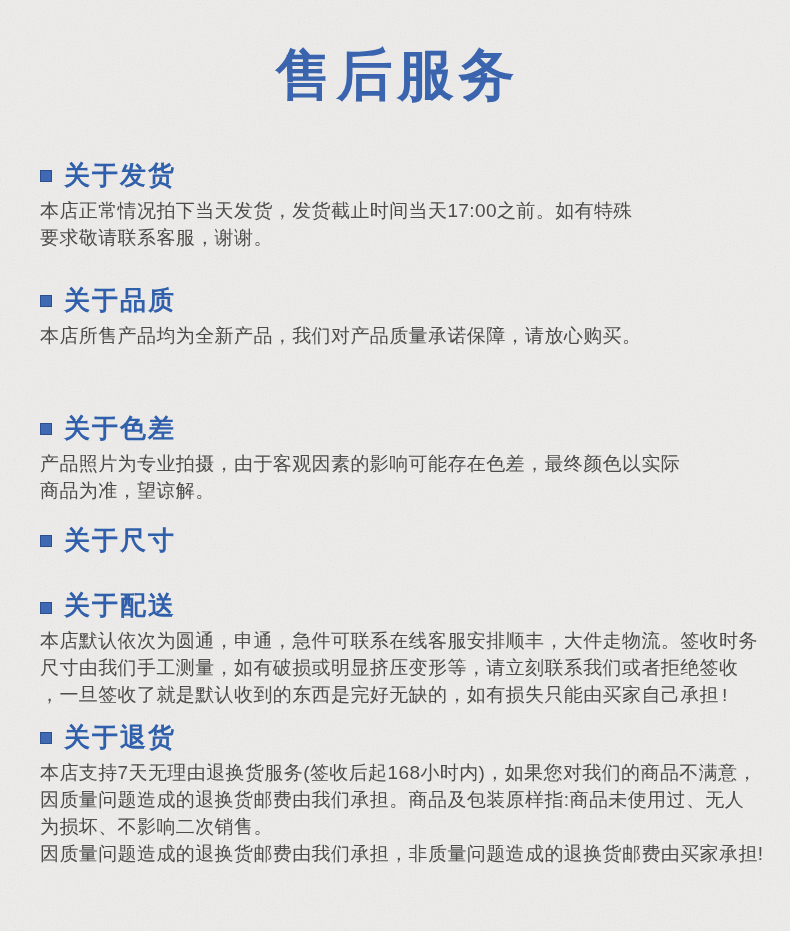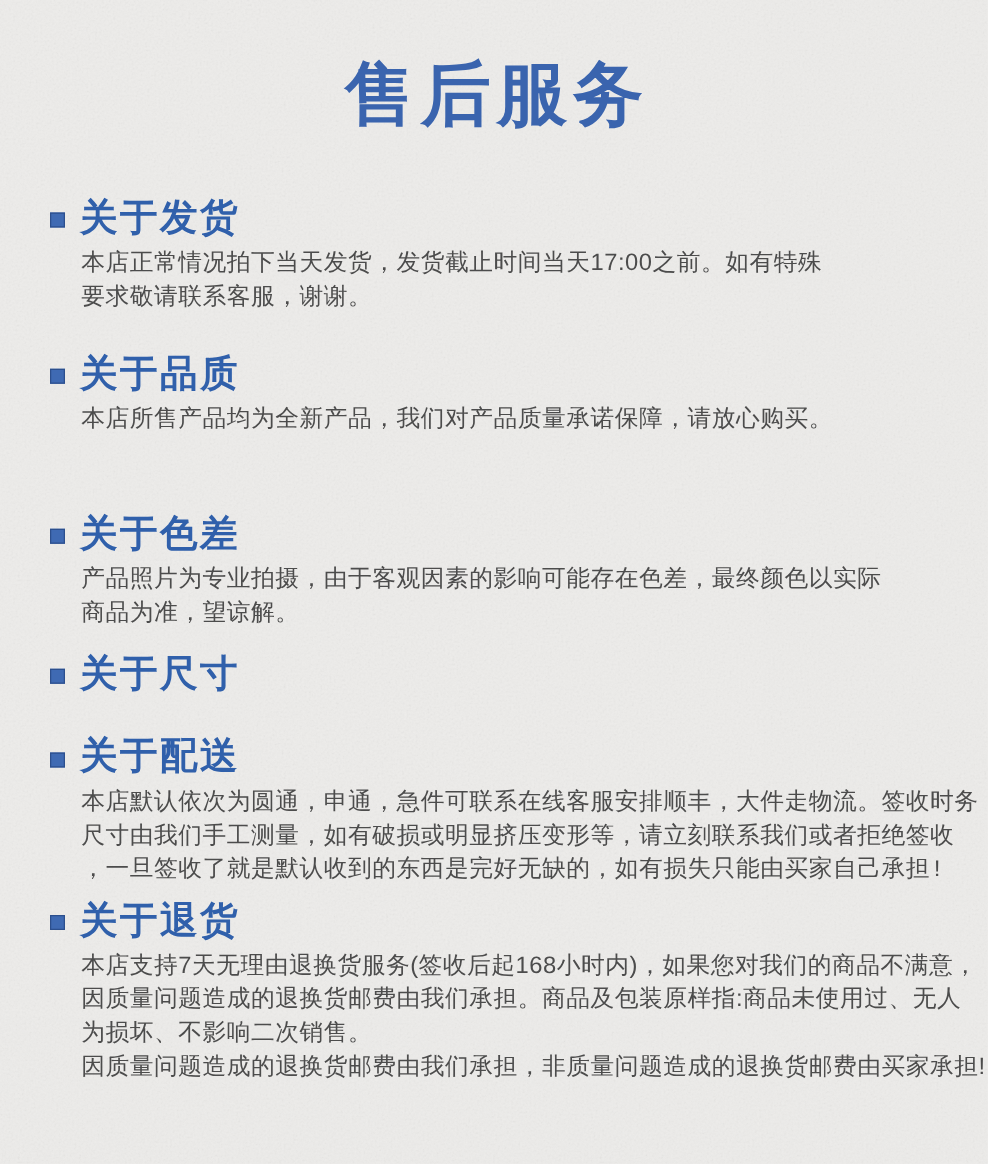--- a/index.html
+++ b/index.html
@@ -57,28 +57,27 @@
     height: 12px;
     background: #3f6ab3;
     border: 1px solid #2c4f8d;
     box-sizing: border-box;
     margin-right: 12px;
     margin-top: 2px;
     flex: 0 0 auto;
   }
   .sec-title {
     margin: 0;
-    font-size: 30px;
+    font-size: 26px;
     line-height: 34px;
     font-weight: bold;
     letter-spacing: 2px;
     color: #3060ab;
   }
   .sec-body {
-    margin-left: 25px;
     margin-top: 5px;
     color: #4c4c4c;
     font-size: 19px;
     line-height: 27px;
     font-weight: 500;
     letter-spacing: 0.4px;
   }
   .body-line {
     white-space: nowrap;
   }

